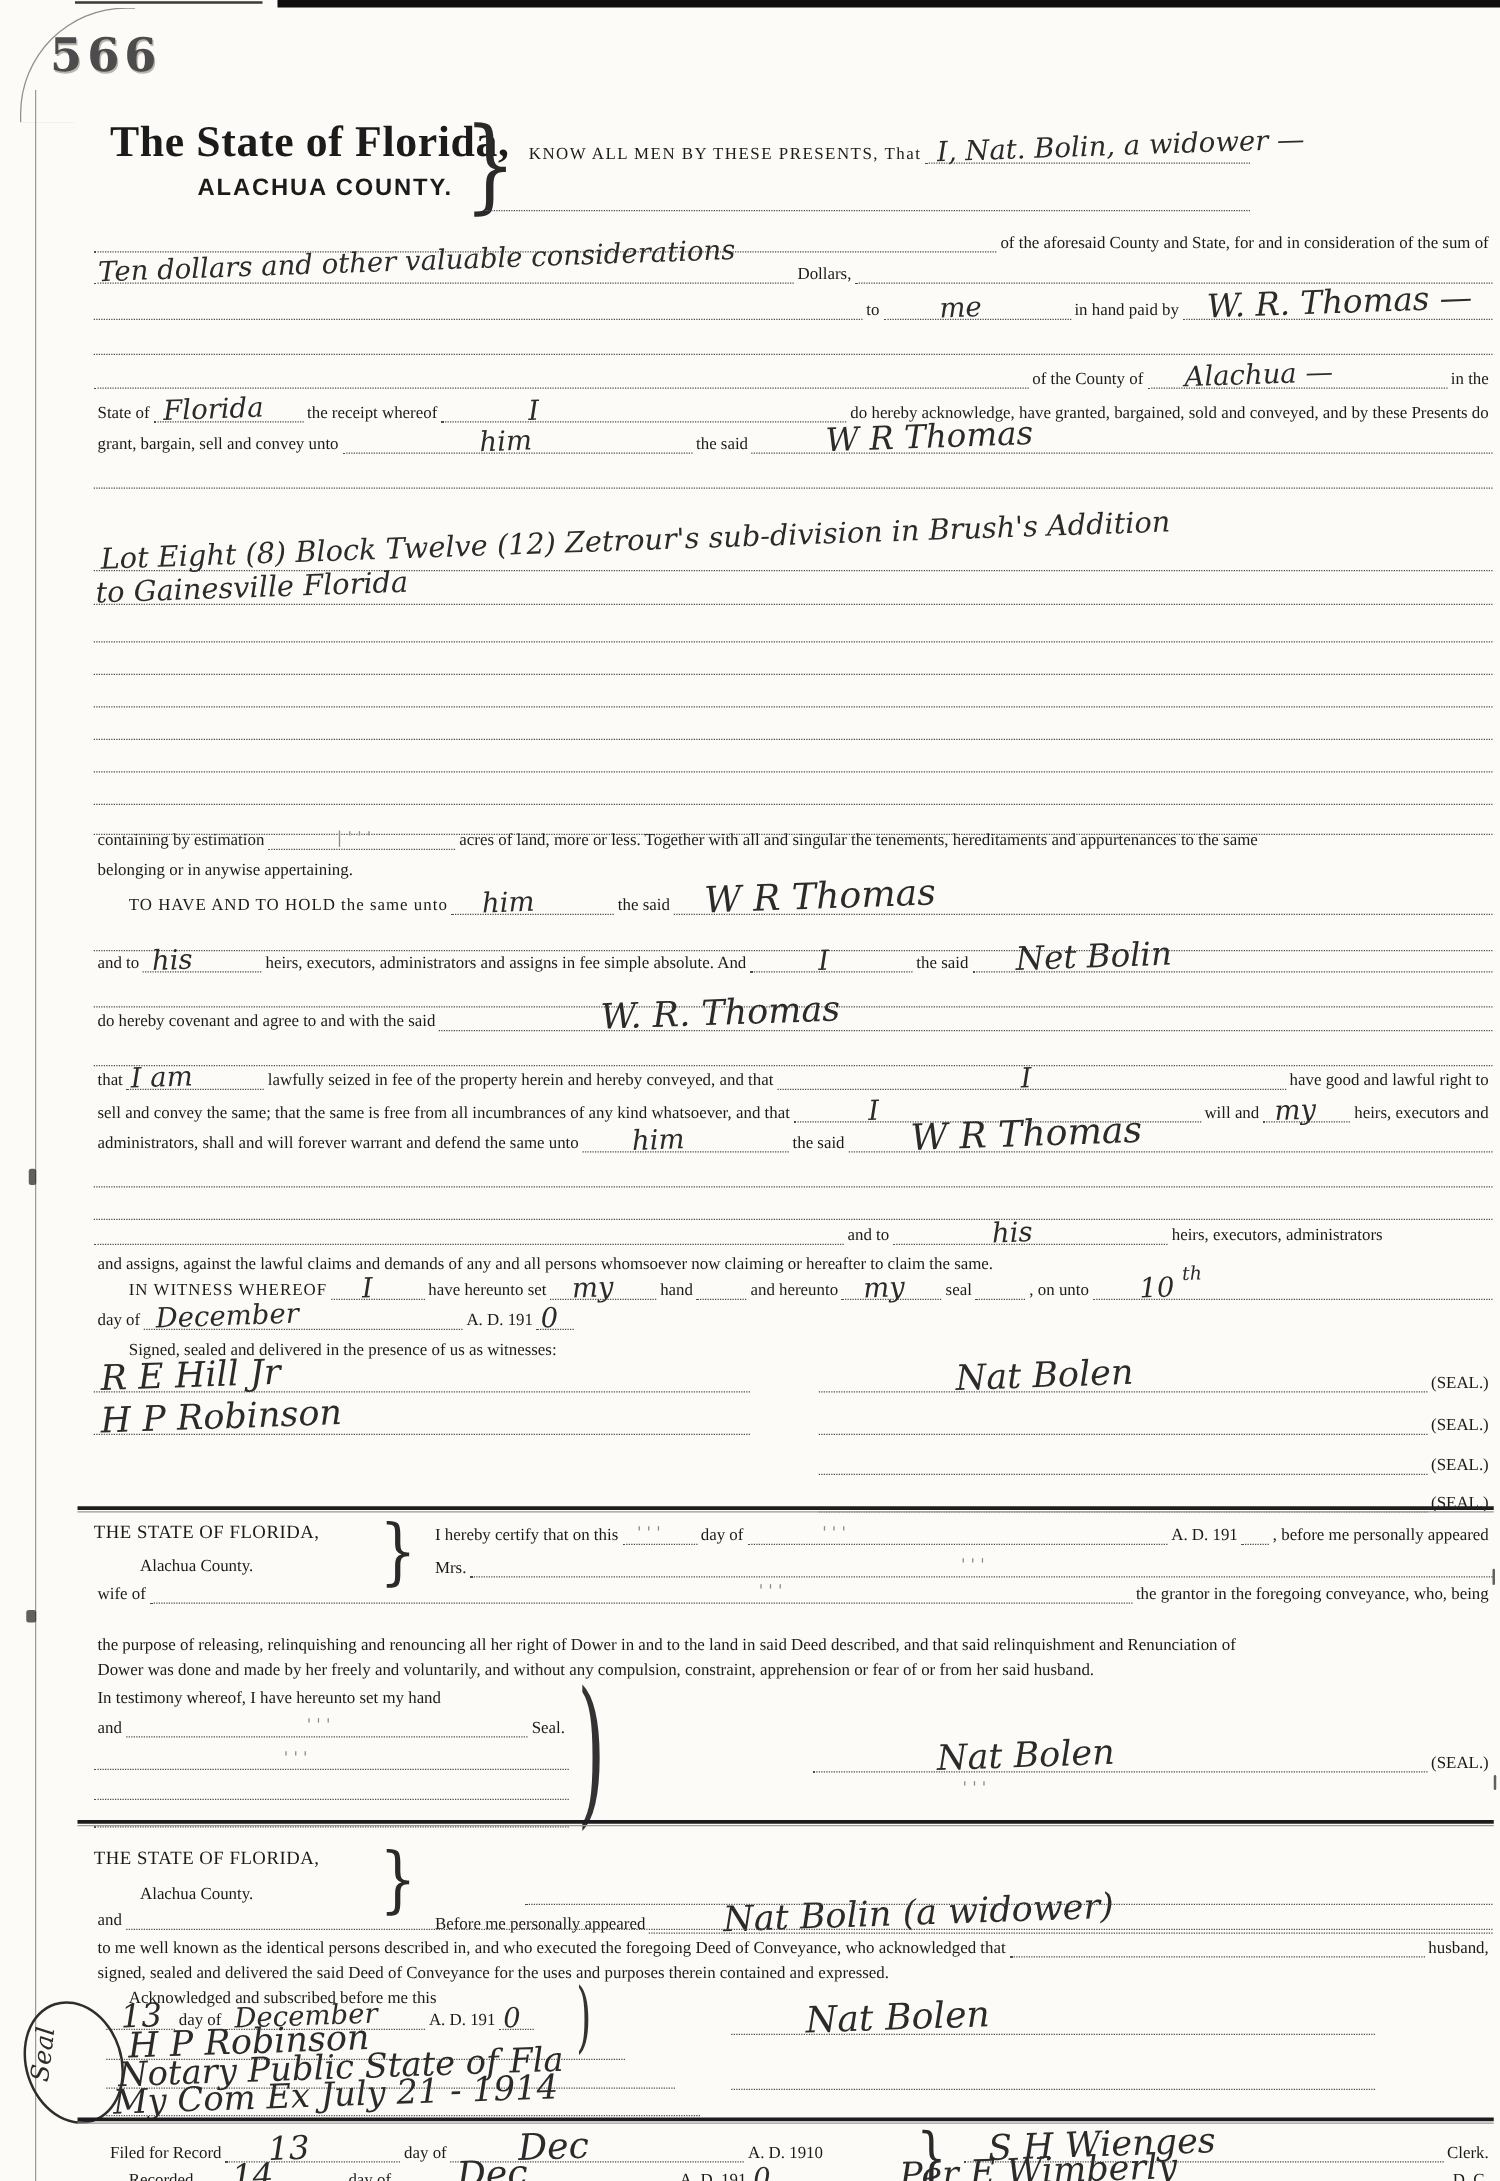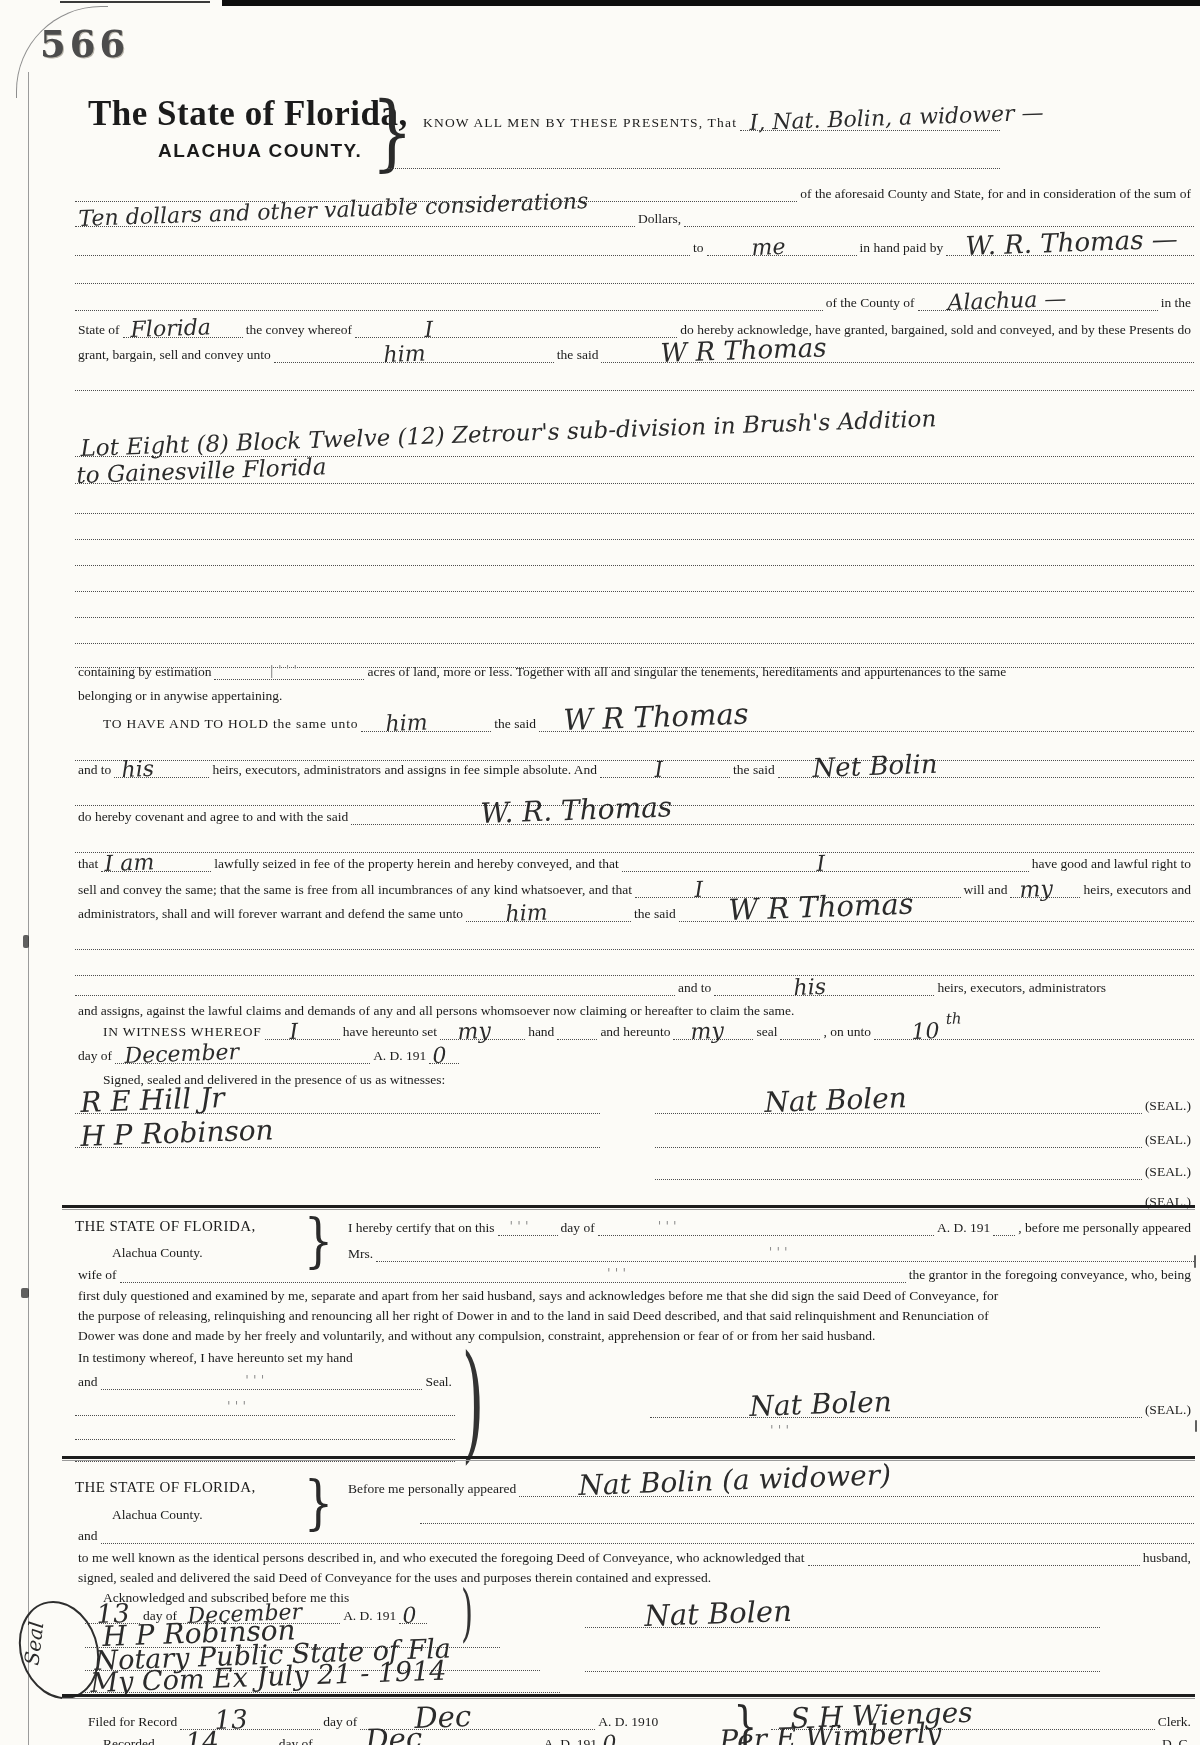--- a/index.html
+++ b/index.html
@@ -117,21 +117,21 @@
     <span class="f" style="flex:0 0 240px;">
       <span class="h lg" style="left:30px;">Alachua —</span>
     </span>
     <span class="p">in the</span>
   </div>
   <div class="r" style="top:318px;">
     <span class="p">State of</span>
     <span class="f" style="flex:0 0 120px;">
       <span class="h lg" style="left:8px;">Florida</span>
     </span>
-    <span class="p">the convey whereof</span>
+    <span class="p">the receipt whereof</span>
     <span class="f">
       <span class="h lg" style="left:70px;">I</span>
     </span>
     <span class="p">do hereby acknowledge, have granted, bargained, sold and conveyed, and by these Presents do</span>
   </div>
   <div class="r" style="top:343px;">
     <span class="p">grant, bargain, sell and convey unto</span>
     <span class="f" style="flex:0 0 280px;">
       <span class="h lg" style="left:110px;">him</span>
     </span>
@@ -365,23 +365,20 @@
       <span class="h faint" style="left:48%;bottom:2px;">' ' '</span>
     </span>
   </div>
   <div class="r" style="top:1263px;">
     <span class="p">wife of</span>
     <span class="f">
       <span class="h faint" style="left:62%;bottom:2px;">' ' '</span>
     </span>
     <span class="p">the grantor in the foregoing conveyance, who, being</span>
   </div>
-  <div class="r" style="top:1284px;">
-    <span class="p">first duly questioned and examined by me, separate and apart from her said husband, says and acknowledges before me that she did sign the said Deed of Conveyance, for</span>
-  </div>
   <div class="r" style="top:1304px;">
     <span class="p">the purpose of releasing, relinquishing and renouncing all her right of Dower in and to the land in said Deed described, and that said relinquishment and Renunciation of</span>
   </div>
   <div class="r" style="top:1324px;">
     <span class="p">Dower was done and made by her freely and voluntarily, and without any compulsion, constraint, apprehension or fear of or from her said husband.</span>
   </div>
   <div class="r" style="top:1346px;right:740px;">
     <span class="p">In testimony whereof, I have hereunto set my hand</span>
   </div>
   <div class="r" style="top:1370px;right:745px;">
@@ -411,21 +408,21 @@
     <span class="p">(SEAL.)</span>
   </div>
   <span class="loose-hw" style="left:770px;top:1424px;color:#8a8a8a;font-size:13px;font-style:normal;">' ' '</span>
 
   <div class="divider" style="top:1456px;"></div>
 
   <div class="section-state" style="left:75px;top:1479px;">THE STATE OF FLORIDA,</div>
   <div class="section-county" style="left:112px;top:1507px;">Alachua County.</div>
   <span class="brace" style="left:300px;top:1474px;font-size:58px;transform:scaleX(.8);">}</span>
 
-  <div class="r" style="top:1477px;left:345px;">
+  <div class="r" style="top:1527px;left:345px;">
     <span class="p">Before me personally appeared</span>
     <span class="f">
       <span class="h xl" style="left:60px;font-size:28px;">Nat Bolin (a widower)</span>
     </span>
   </div>
   <div class="r" style="top:1504px;left:420px;">
     <span class="f"></span>
   </div>
   <div class="r" style="top:1524px;">
     <span class="p">and</span>

